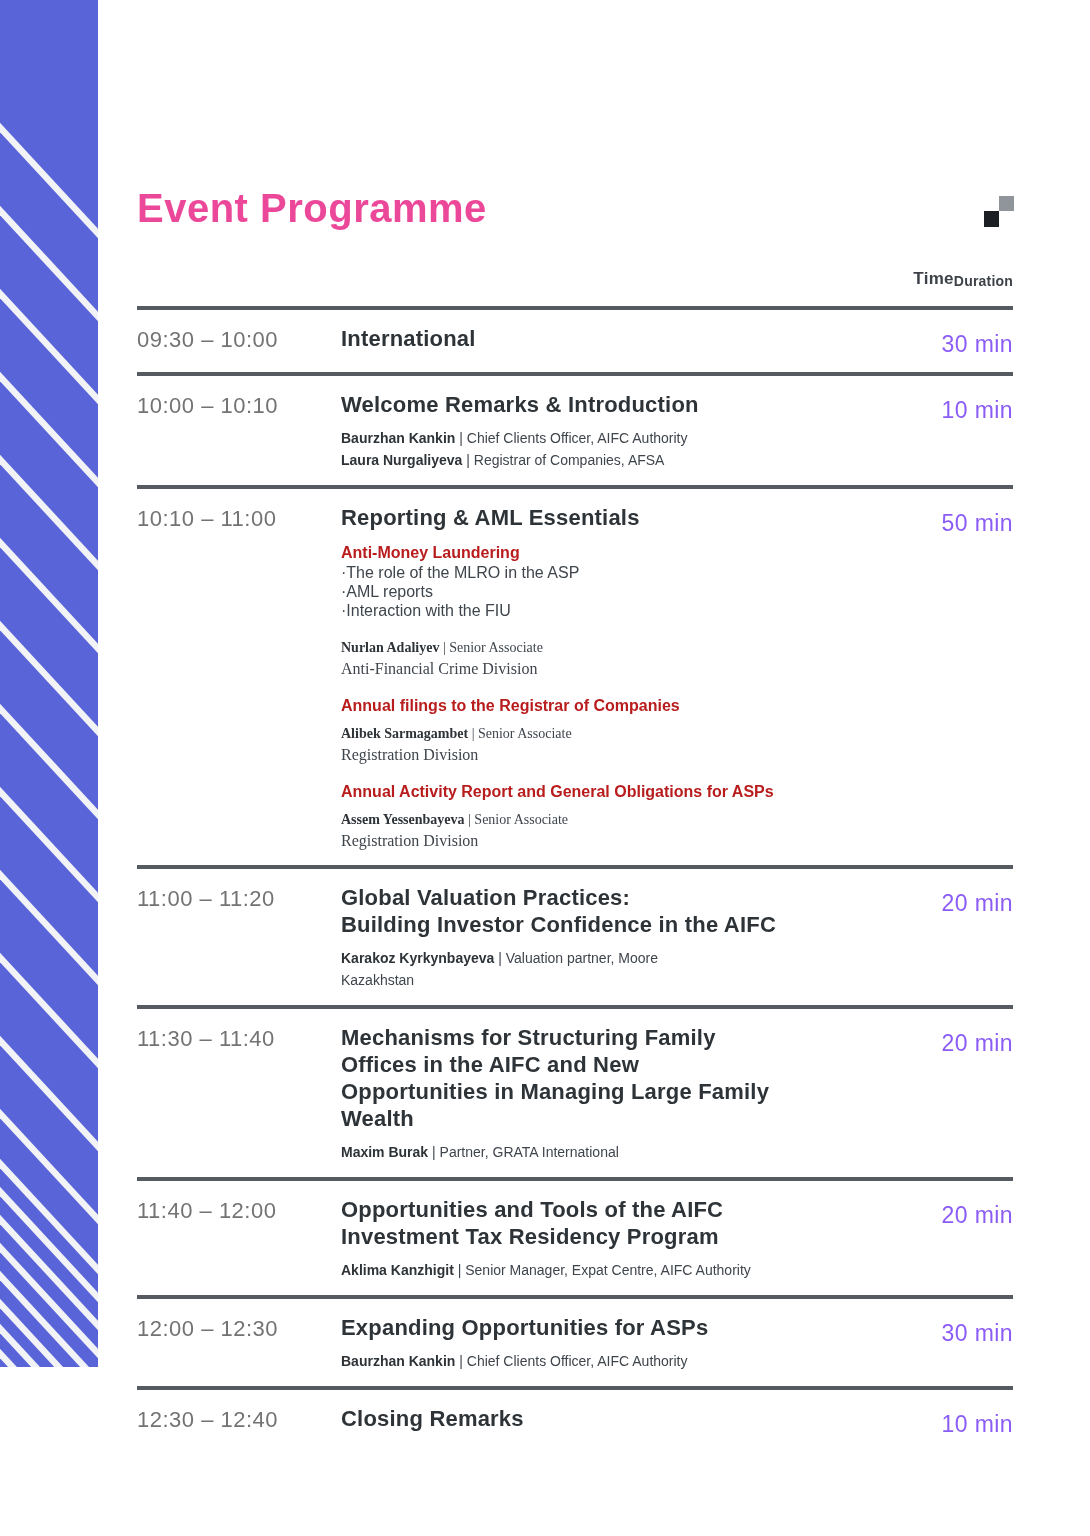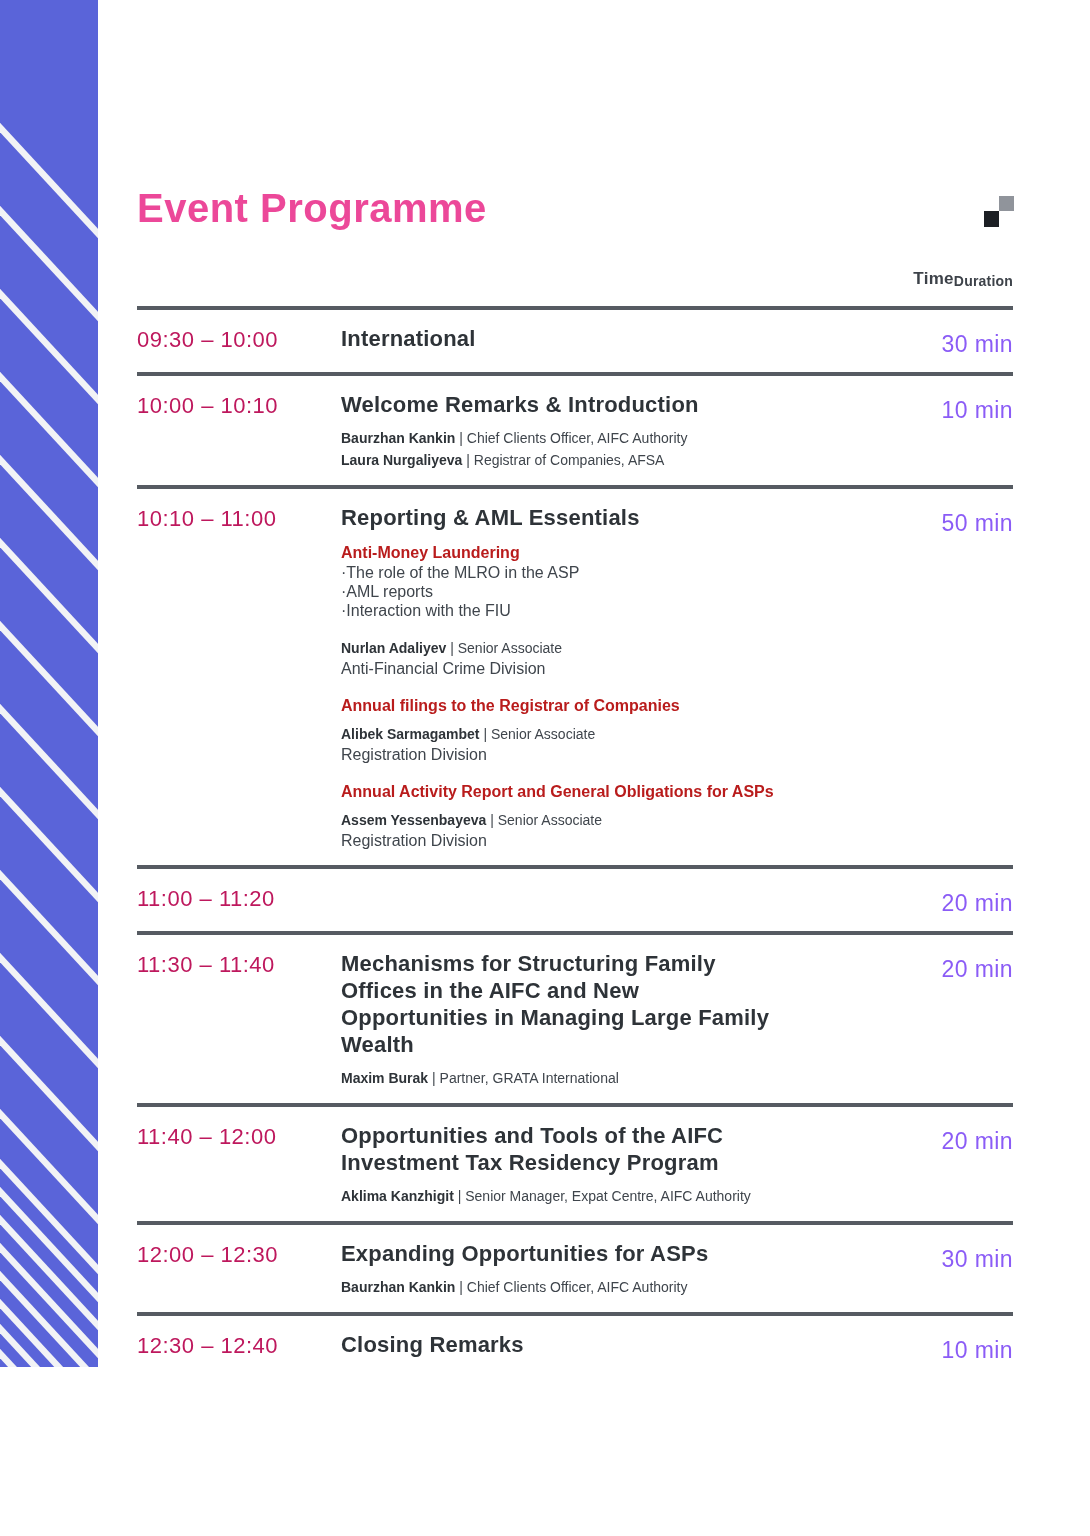--- a/index.html
+++ b/index.html
@@ -35,21 +35,21 @@
   .th-time { font-size:17px; font-weight:700; color:#3d4249; letter-spacing:0.3px; }
   .th-duration { font-size:14px; font-weight:700; color:#3d4249; letter-spacing:0.2px; }
 
   .row {
     display:flex; align-items:flex-start;
     padding:13px 0 14px 0; border-bottom:4px solid #565b62;
   }
   .row.last { border-bottom:none; }
 
   .cell-time {
-    flex:0 0 204px; font-size:22px; color:#be185d; letter-spacing:0.5px;
+    flex:0 0 204px; font-size:22px; color:#737373; letter-spacing:0.5px;
     line-height:30px; padding-top:2px;
   }
   .cell-main { flex:1 1 auto; max-width:562px; }
   .cell-duration {
     flex:0 0 110px; margin-left:auto; text-align:right;
     font-size:23px; color:#8b5cf6; letter-spacing:0.4px; padding-top:8px;
   }
 
   .session-title {
     font-size:22px; font-weight:600; color:#2e3338; line-height:27px;
@@ -61,21 +61,21 @@
   .sp-name { font-weight:700; color:#2e3338; }
   .sp-sep  { white-space:pre; color:#3f454c; }
   .sp-role { color:#3f454c; white-space:pre-line; }
   .sp-division { font-size:16px; line-height:20px; color:#3f454c; }
 
   .topics { margin-top:12px; }
   .topic { margin-bottom:17px; }
   .topic:last-child { margin-bottom:0; }
   .topic-heading { font-size:16px; font-weight:700; color:#b91c1c; line-height:20px; }
   .bullet { font-size:16px; color:#3f454c; line-height:19px; }
-  .speaker-block { margin-top:17px; }
+  .speaker-block { margin-top:17px;font-family:Liberation Serif, serif; }
   .topic .speaker-block.tight { margin-top:7px; }
 </style>
 </head>
 <body>
 
 <div class="stripe">
   <svg viewBox="0 0 98 1367" preserveAspectRatio="none">
     <g stroke="#f2f3f6" stroke-width="6.5">
       <line x1="-6" y1="121" x2="104" y2="240"></line>
       <line x1="-6" y1="204" x2="104" y2="323"></line>
@@ -165,20 +165,28 @@
             <div class="sp-division">Registration Division</div>
           </div>
         </div>
       </div>
     </div>
     <div class="cell-duration">50 min</div>
   </div>
 
   <div class="row">
     <div class="cell-time">11:00 – 11:20</div>
+    <div class="cell-main">
+      <div class="session-title">Global Valuation Practices:
+Building Investor Confidence in the AIFC</div>
+      <div class="speakers">
+        <div class="speaker-line"><span class="sp-name">Karakoz Kyrkynbayeva</span><span class="sp-sep"> | </span><span class="sp-role">Valuation partner, Moore
+Kazakhstan</span></div>
+      </div>
+    </div>
     <div class="cell-duration">20 min</div>
   </div>
 
   <div class="row">
     <div class="cell-time">11:30 – 11:40</div>
     <div class="cell-main">
       <div class="session-title">Mechanisms for Structuring Family
 Offices in the AIFC and New
 Opportunities in Managing Large Family
 Wealth</div>

